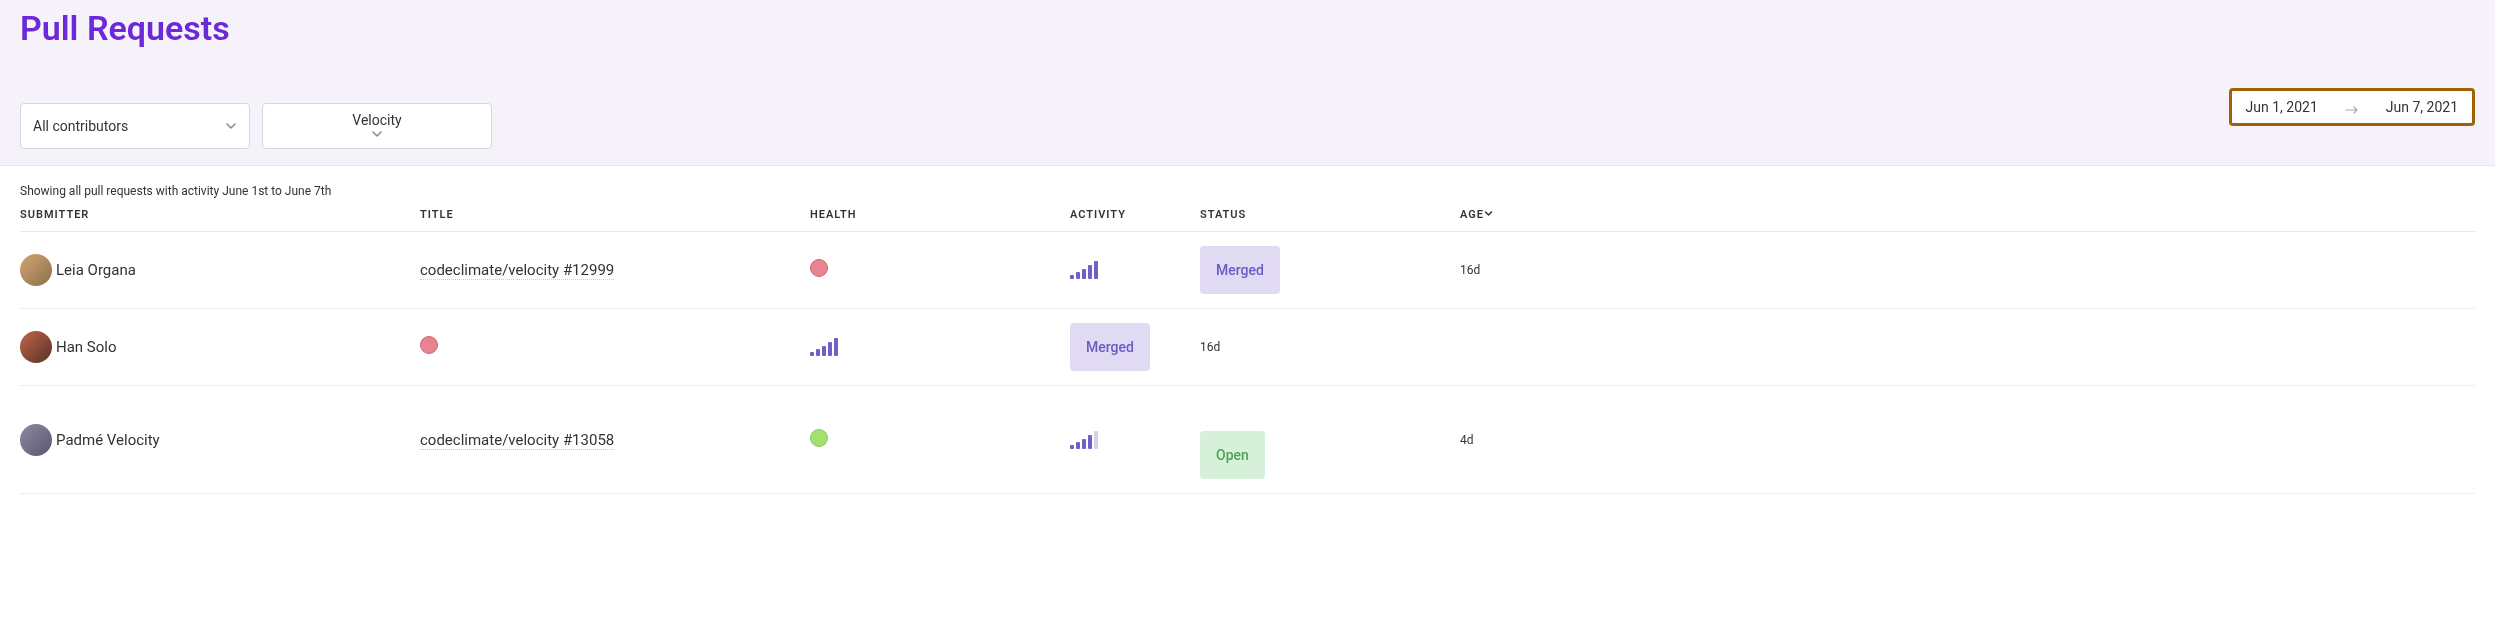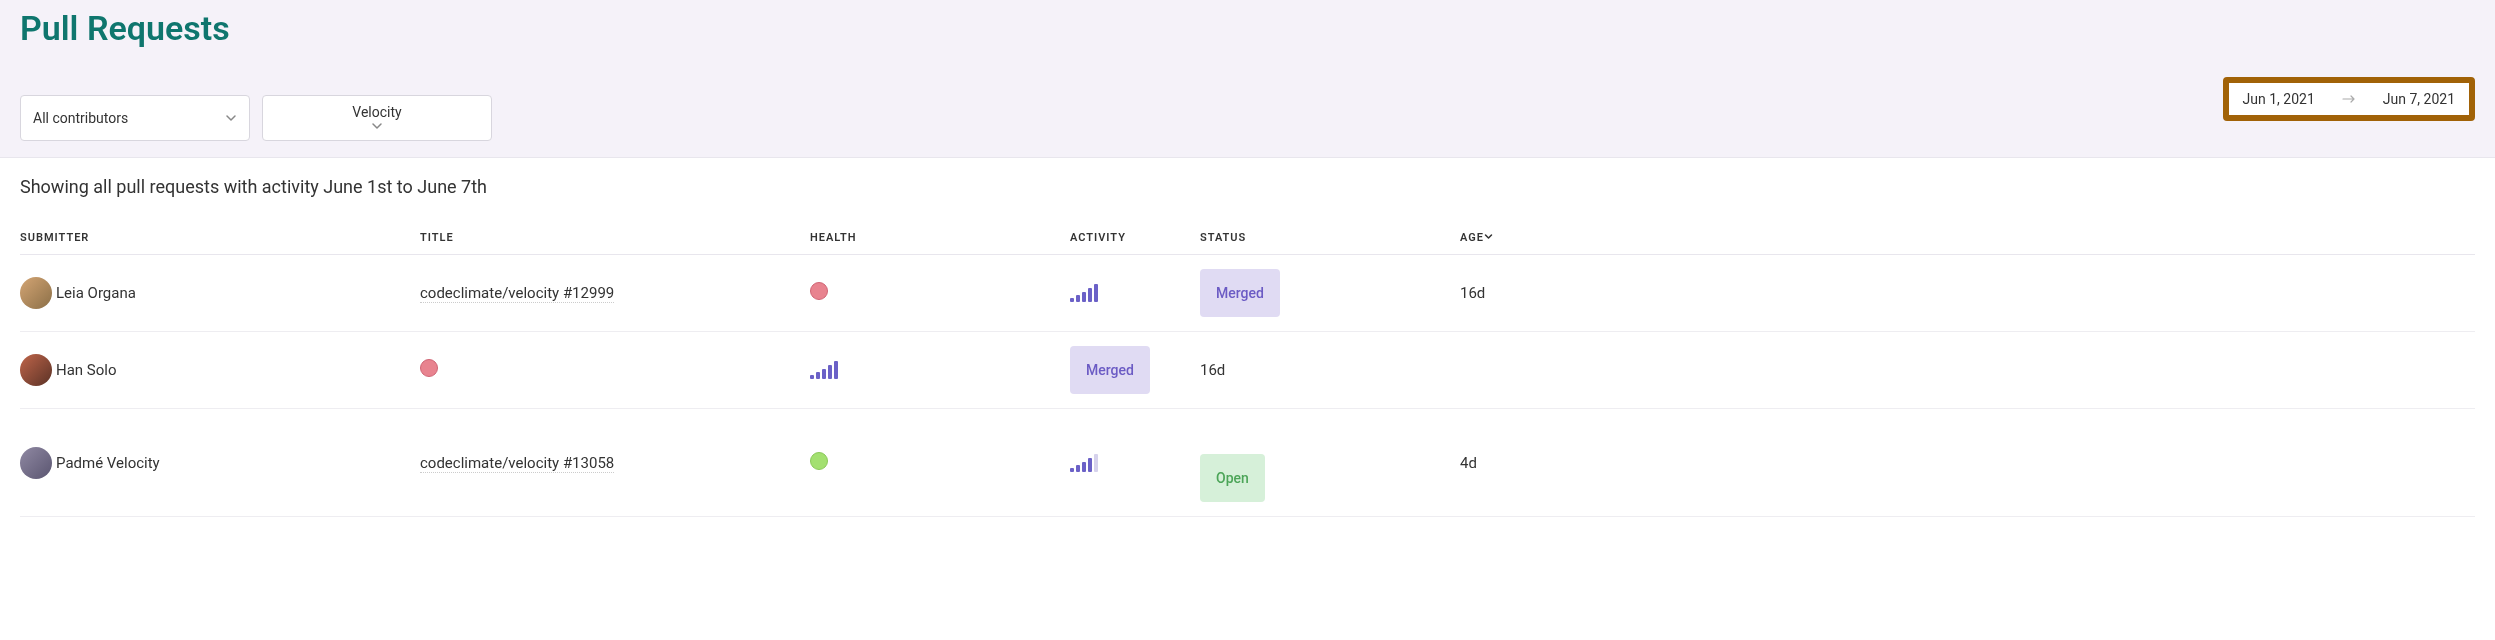--- a/index.html
+++ b/index.html
@@ -13,22 +13,22 @@
       color: #333;
     }
     .header-section {
       background: #f5f2f9;
       padding: 8px 20px 16px 20px;
       border-bottom: 1px solid #e8e6ed;
     }
     .page-title {
       font-size: 34px;
       font-weight: 600;
-      color: #0f766e;
-      margin-bottom: 8px;
+      color: #6d28d9;
+      margin-bottom: 16px;
     }
     .controls-row {
       display: flex;
       justify-content: space-between;
       align-items: center;
     }
     .filters-left {
       display: flex;
       gap: 12px;
     }
@@ -52,41 +52,40 @@
     .dropdown-repo {
       min-width: 230px;
       flex-direction: column;
     }
     .chevron-down {
       color: #888;
       display: inline-flex;
     }
     .date-range {
       background: #fff;
-      border: 6px solid #a16207;
+      border: 3px solid #a16207;
       border-radius: 4px;
       padding: 8px 14px;
       font-size: 14px;
       color: #333;
       display: flex;
-      align-items: center;
+      align-items: flex-end;
       gap: 27px;
       cursor: pointer;
     }
     .arrow-right {
       color: #aaa;
       display: inline-flex;
     }
     .content {
       padding: 18px 20px;
     }
     .summary-text {
-      font-size: 18px;
-      color: #333;
-      margin-bottom: 24px;
+      font-size: 12px;
+      color: #333;
     }
     .pr-table {
       width: 100%;
     }
     .table-header {
       display: grid;
       grid-template-columns: 400px 390px 260px 130px 260px 1fr;
       padding: 10px 0;
       border-bottom: 1px solid #e8e6ed;
     }
@@ -174,21 +173,21 @@
     .status-merged {
       background: #e0dbf3;
       color: #6b5bc4;
     }
     .status-open {
       background: #d6f0d9;
       color: #4ca558;
       margin-top: 31px;
     }
     .age-cell {
-      font-size: 15px;
+      font-size: 12px;
       color: #333;
     }
   </style>
 </head>
 <body>
 
 <div class="header-section">
   <h1 class="page-title">Pull Requests</h1>
   <div class="controls-row">
     <div class="filters-left">

